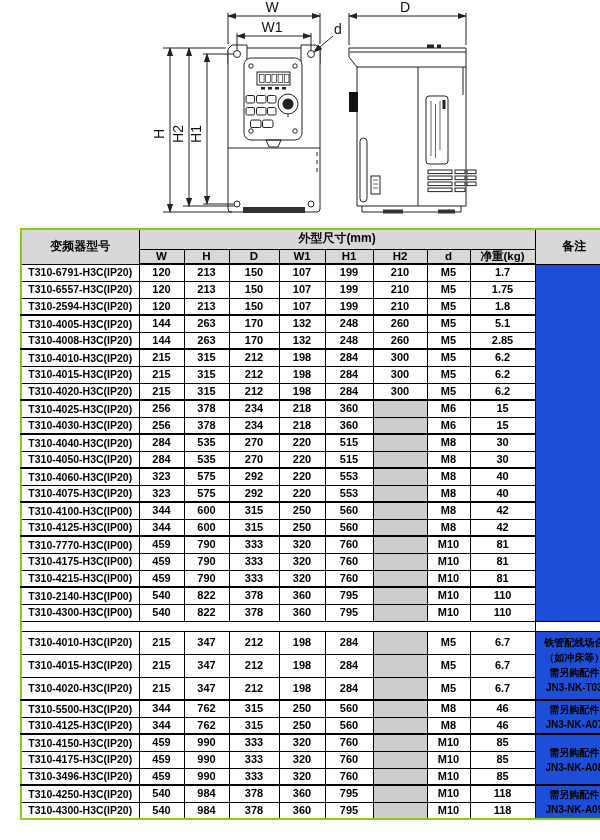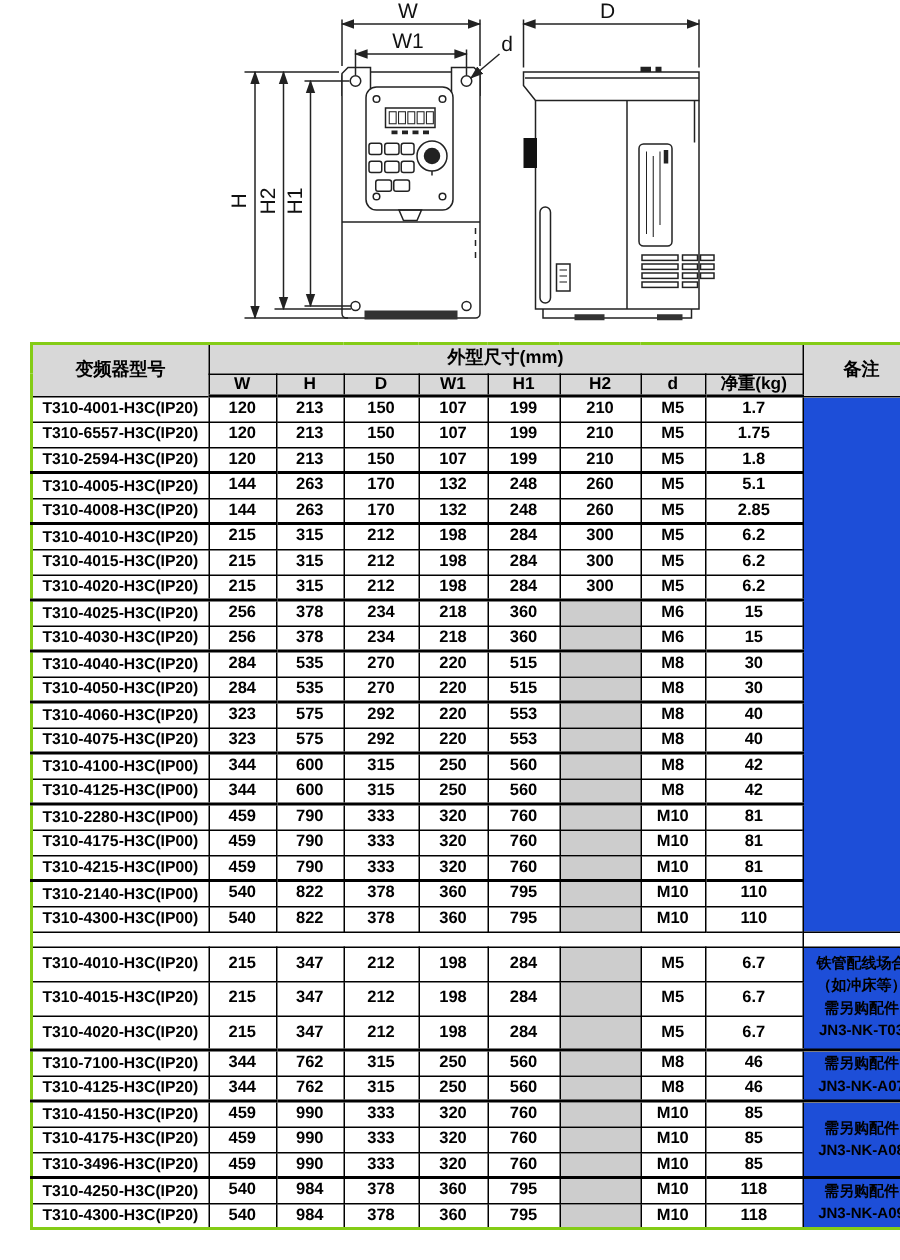--- a/index.html
+++ b/index.html
@@ -176,21 +176,21 @@
         <td>D</td>
         <td>W1</td>
         <td>H1</td>
         <td>H2</td>
         <td>d</td>
         <td>净重(kg)</td>
       </tr>
     </thead>
     <tbody>
         <tr>
-          <td class="model">T310-4001-H3C(IP20)</td>
+          <td class="model">T310-6791-H3C(IP20)</td>
           <td>120</td>
           <td>213</td>
           <td>150</td>
           <td>107</td>
           <td>199</td>
           <td>210</td>
           <td>M5</td>
           <td>1.7</td>
           <td class="remark" rowspan="21"></td>
         </tr>
@@ -353,21 +353,21 @@
           <td>344</td>
           <td>600</td>
           <td>315</td>
           <td>250</td>
           <td>560</td>
           <td class="empty"></td>
           <td>M8</td>
           <td>42</td>
         </tr>
         <tr class="grp">
-          <td class="model">T310-2280-H3C(IP00)</td>
+          <td class="model">T310-7770-H3C(IP00)</td>
           <td>459</td>
           <td>790</td>
           <td>333</td>
           <td>320</td>
           <td>760</td>
           <td class="empty"></td>
           <td>M10</td>
           <td>81</td>
         </tr>
         <tr>
@@ -449,21 +449,21 @@
           <td>215</td>
           <td>347</td>
           <td>212</td>
           <td>198</td>
           <td>284</td>
           <td class="empty"></td>
           <td>M5</td>
           <td>6.7</td>
         </tr>
         <tr class="grp">
-          <td class="model">T310-7100-H3C(IP20)</td>
+          <td class="model">T310-5500-H3C(IP20)</td>
           <td>344</td>
           <td>762</td>
           <td>315</td>
           <td>250</td>
           <td>560</td>
           <td class="empty"></td>
           <td>M8</td>
           <td>46</td>
           <td class="remark" rowspan="2">需另购配件
 JN3-NK-A07</td>

